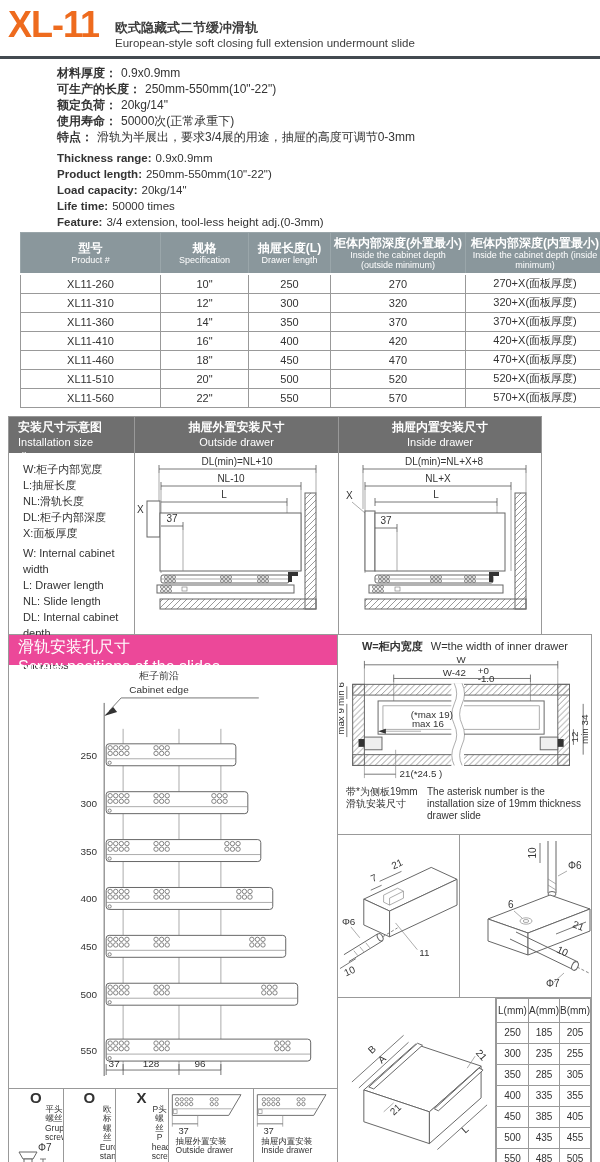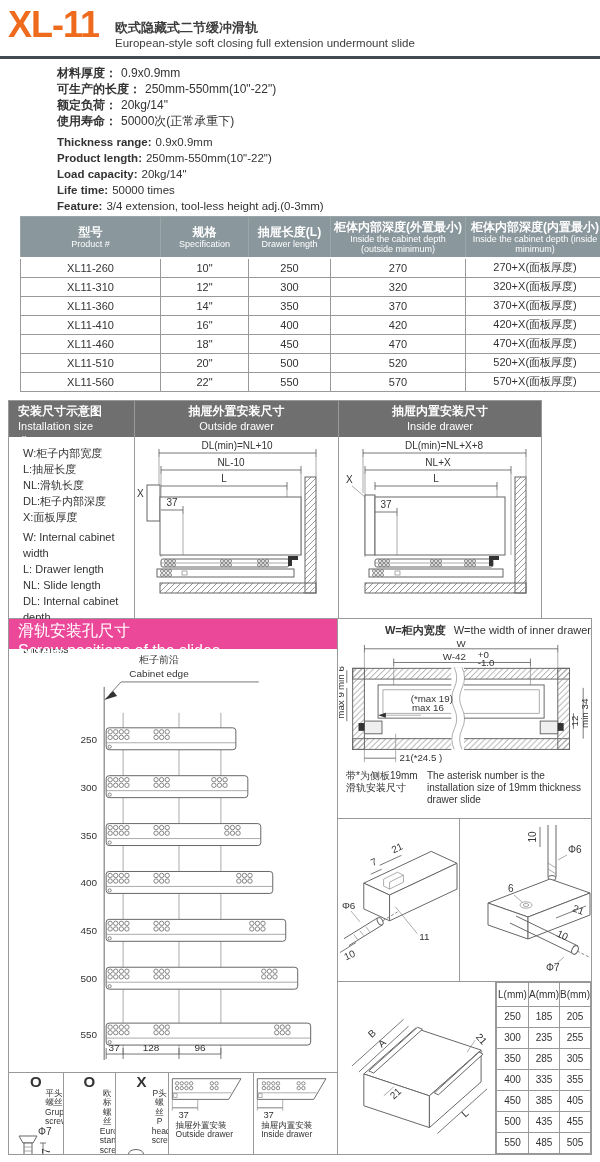--- a/index.html
+++ b/index.html
@@ -50,21 +50,21 @@
   .strip { height:82px; border-top:1px solid #999; display:flex; }
   .scell { border-right:1px solid #999; text-align:center; padding-top:1px; overflow:hidden; }
   .scell:last-child { border-right:none; }
   .sc1{width:55px;} .sc2{width:52px;} .sc3{width:53px;} .sc4{width:86px;} .sc5{width:83px;}
   .sym { font-size:15px; font-weight:bold; line-height:15px; }
   .scn, .sen { font-size:8.5px; line-height:9.5px;margin-left:36px; }
   .rail-lbl { text-align:left; padding-left:7px; font-size:8.5px; line-height:9.5px; }
 
   .bright { width:254px; display:flex; flex-direction:column; }
   .wcell { height:202px; border-bottom:1px solid #999; padding:3px 1px 0; }
-  .wtitle { text-align:right; font-size:11px; margin:1px 0 1px; }
+  .wtitle { text-align:center; font-size:11px; margin:1px 0 1px; }
   .wtitle b { margin-right:8px; }
   .wnote { display:flex; gap:5px; padding:2px 2px 0 7px; font-size:10px; line-height:12px; }
   .wnote-cn { width:76px; flex:none; }
   .wnote-en { flex:1; }
   .drillrow { height:163px; display:flex; border-bottom:1px solid #999; }
   .dl { width:122px; border-right:1px solid #999; }
   .dr { flex:1; }
   .bbot { flex:1; display:flex; }
   .isoCell { width:158px; border-right:1px solid #999; }
   table.lab { border-collapse:collapse; width:95px; }
@@ -83,20 +83,21 @@
       <div class="title-en">European-style soft closing  full extension undermount slide</div>
     </div>
   </div>
   <div class="rule"></div>
 
   <div class="specs">
     <div class="spec-line cn"><b>材料厚度：</b><span>0.9x0.9mm</span></div>
     <div class="spec-line cn"><b>可生产的长度：</b><span>250mm-550mm(10"-22")</span></div>
     <div class="spec-line cn"><b>额定负荷：</b><span>20kg/14"</span></div>
     <div class="spec-line cn"><b>使用寿命：</b><span>50000次(正常承重下)</span></div>
+    <div class="spec-line cn"><b>特点：</b><span>滑轨为半展出，要求3/4展的用途，抽屉的高度可调节0-3mm</span></div>
     <div class="specs-en">
       <div class="spec-line"><b>Thickness range:</b><span>0.9x0.9mm</span></div>
       <div class="spec-line"><b>Product length:</b><span>250mm-550mm(10"-22")</span></div>
       <div class="spec-line"><b>Load capacity:</b><span>20kg/14"</span></div>
       <div class="spec-line"><b>Life time:</b><span>50000 times</span></div>
       <div class="spec-line"><b>Feature:</b><span>3/4 extension, tool-less height adj.(0-3mm)</span></div>
     </div>
   </div>
 
   <table class="main-table">

